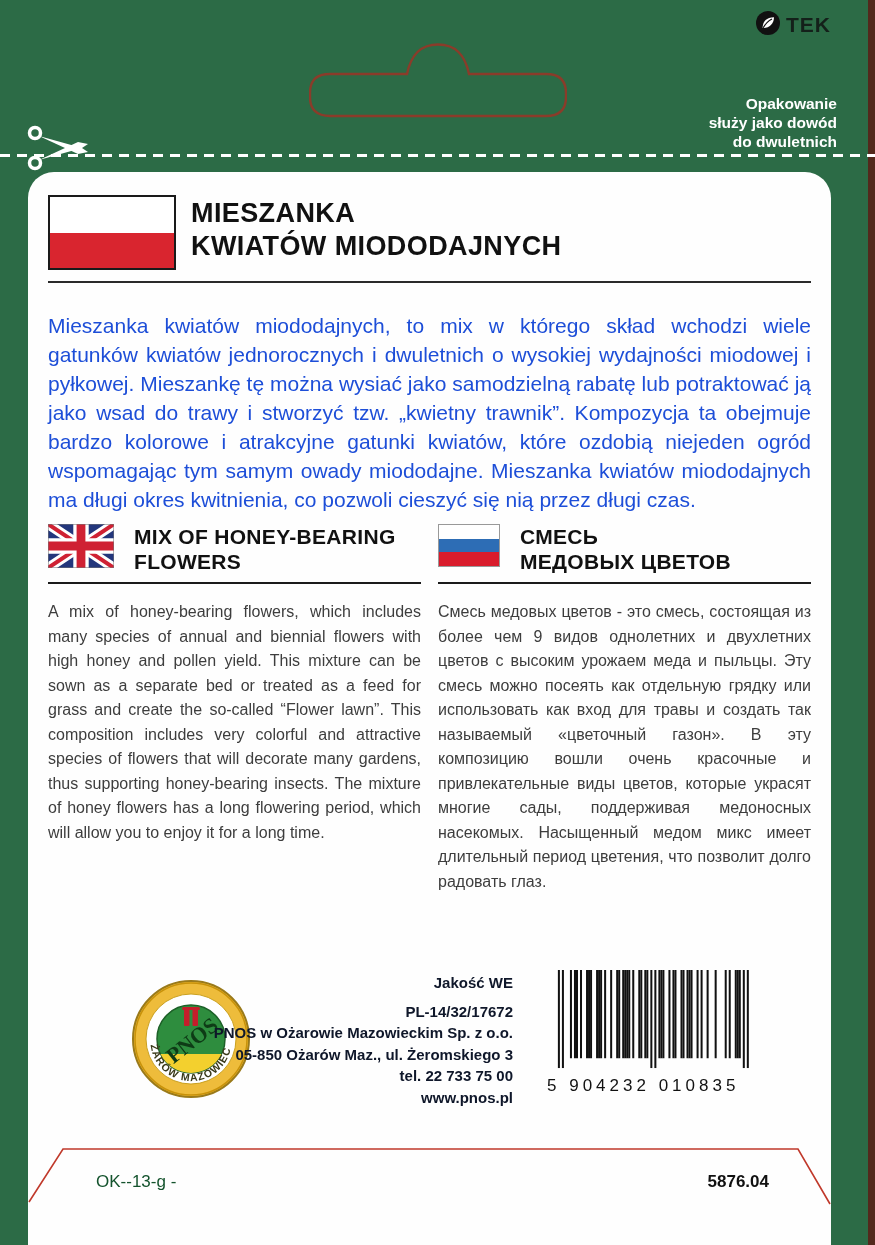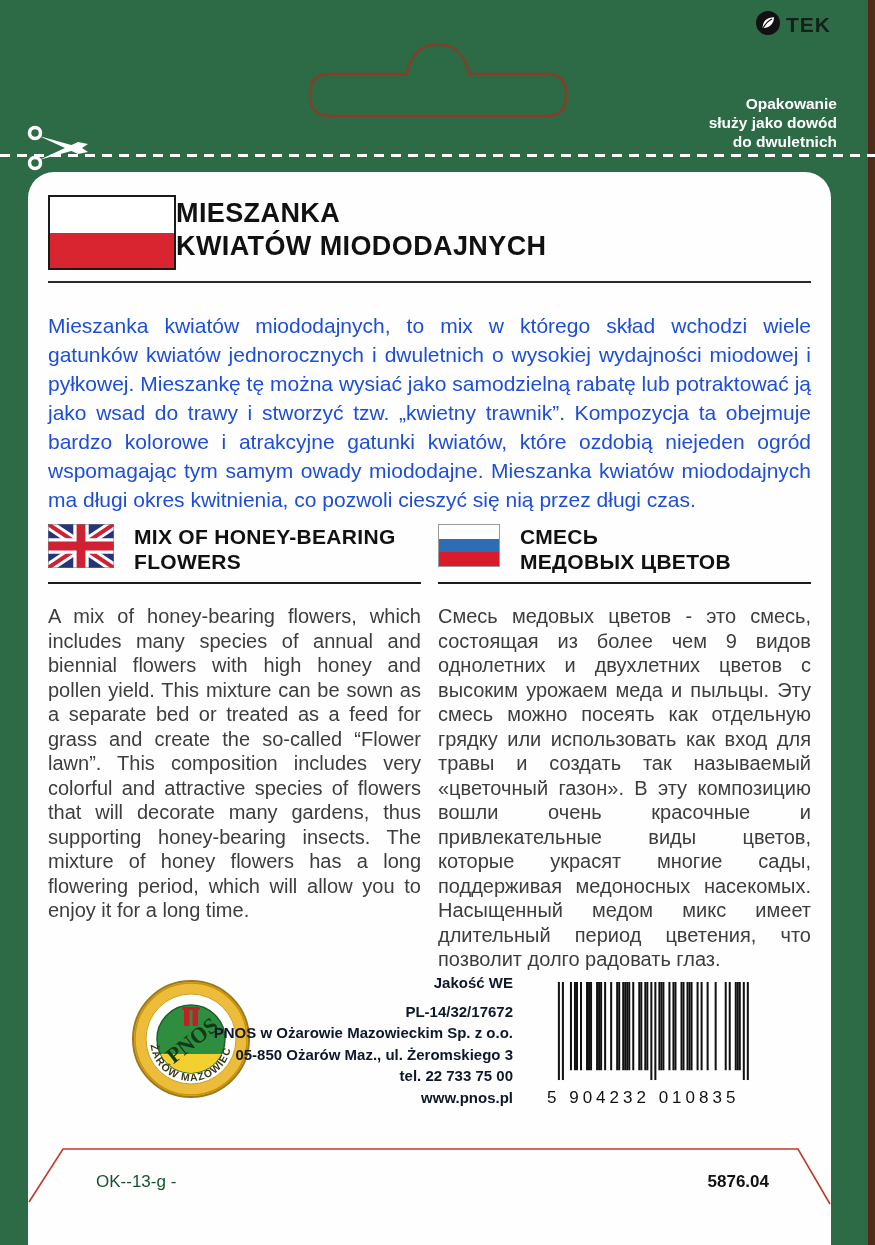--- a/index.html
+++ b/index.html
@@ -24,48 +24,48 @@
 
   
   .cutline{position:absolute;top:154px;left:0;width:875px;height:3px;
     background:repeating-linear-gradient(90deg,#fff 0 10px,transparent 10px 17px);}
   .scissors{position:absolute;top:124px;left:26px;}
 
   
   .card{position:absolute;top:172px;left:28px;right:44px;bottom:0;
     background:#fefefe;border-radius:26px 26px 0 0;}
 
-  .title-row{position:absolute;top:23px;left:20px;right:20px;display:flex;align-items:flex-start;}
+  .title-row{position:absolute;top:23px;left:20px;right:20px;display:flex;gap:15px;align-items:flex-start;}
   .flag-pl{width:128px;height:75px;border:2px solid #1a1a1a;box-sizing:border-box;flex:none;}
   .flag-pl .top{height:50%;background:#fff;}
   .flag-pl .bottom{height:50%;background:#d9252f;}
   .main-title{font-size:27px;font-weight:700;color:#111;line-height:33px;letter-spacing:.4px;padding-top:2px;}
 
   .title-rule{position:absolute;top:109px;left:20px;right:20px;border-top:2px solid #2a2a2a;}
 
   .polish-text{position:absolute;top:118px;left:20px;right:20px;
     font-size:21px;line-height:29px;color:#1d4ed8;text-align:justify;}
 
   .columns{position:absolute;top:352px;left:20px;right:20px;display:flex;gap:17px;}
   .col{width:373px;flex:none;}
   .col-head{display:flex;gap:20px;align-items:flex-start;min-height:52px;}
   .col-head .flag{flex:none;}
   .col-title{font-size:21px;font-weight:700;color:#111;line-height:25px;letter-spacing:.3px;}
   .col-rule{border-top:2px solid #1a1a1a;margin:6px 0 8px 0;}
-  .col-body{font-size:20px;line-height:24.5px;color:#3d3d3d;text-align:justify;}
+  .col-body{font-size:16px;line-height:24.5px;color:#3d3d3d;text-align:justify;}
   .flag-ru{width:62px;height:43px;border:1px solid #999;box-sizing:border-box;}
   .flag-ru div{height:33.33%;}
   .ru-w{background:#fff;}.ru-b{background:#2d6db5;}.ru-r{background:#d91c2c;}
 
   .footer-row{position:absolute;top:798px;left:20px;right:20px;height:170px;}
   .pnos-logo{position:absolute;left:82px;top:8px;}
   .address{position:absolute;left:165px;width:300px;top:2px;text-align:right;
     color:#0f172a;font-weight:700;font-size:15px;line-height:21.5px;}
   .quality{margin-bottom:7px;}
-  .barcode-box{position:absolute;left:497px;top:12px;width:215px;text-align:center;}
+  .barcode-box{position:absolute;left:497px;top:0;width:215px;text-align:center;}
   .barcode-digits{font-size:17px;color:#111;letter-spacing:4px;margin-top:2px;text-align:left;padding-left:2px;}
 
   .codes-row{position:absolute;top:968px;left:0;right:0;height:110px;}
   .codes-row svg{position:absolute;top:0;left:0;}
   .code-left{position:absolute;top:32px;left:68px;font-size:17px;font-weight:400;color:#14532d;}
   .code-right{position:absolute;top:32px;right:62px;font-size:17px;font-weight:700;color:#111;}
 </style>
 </head>
 <body>
 

